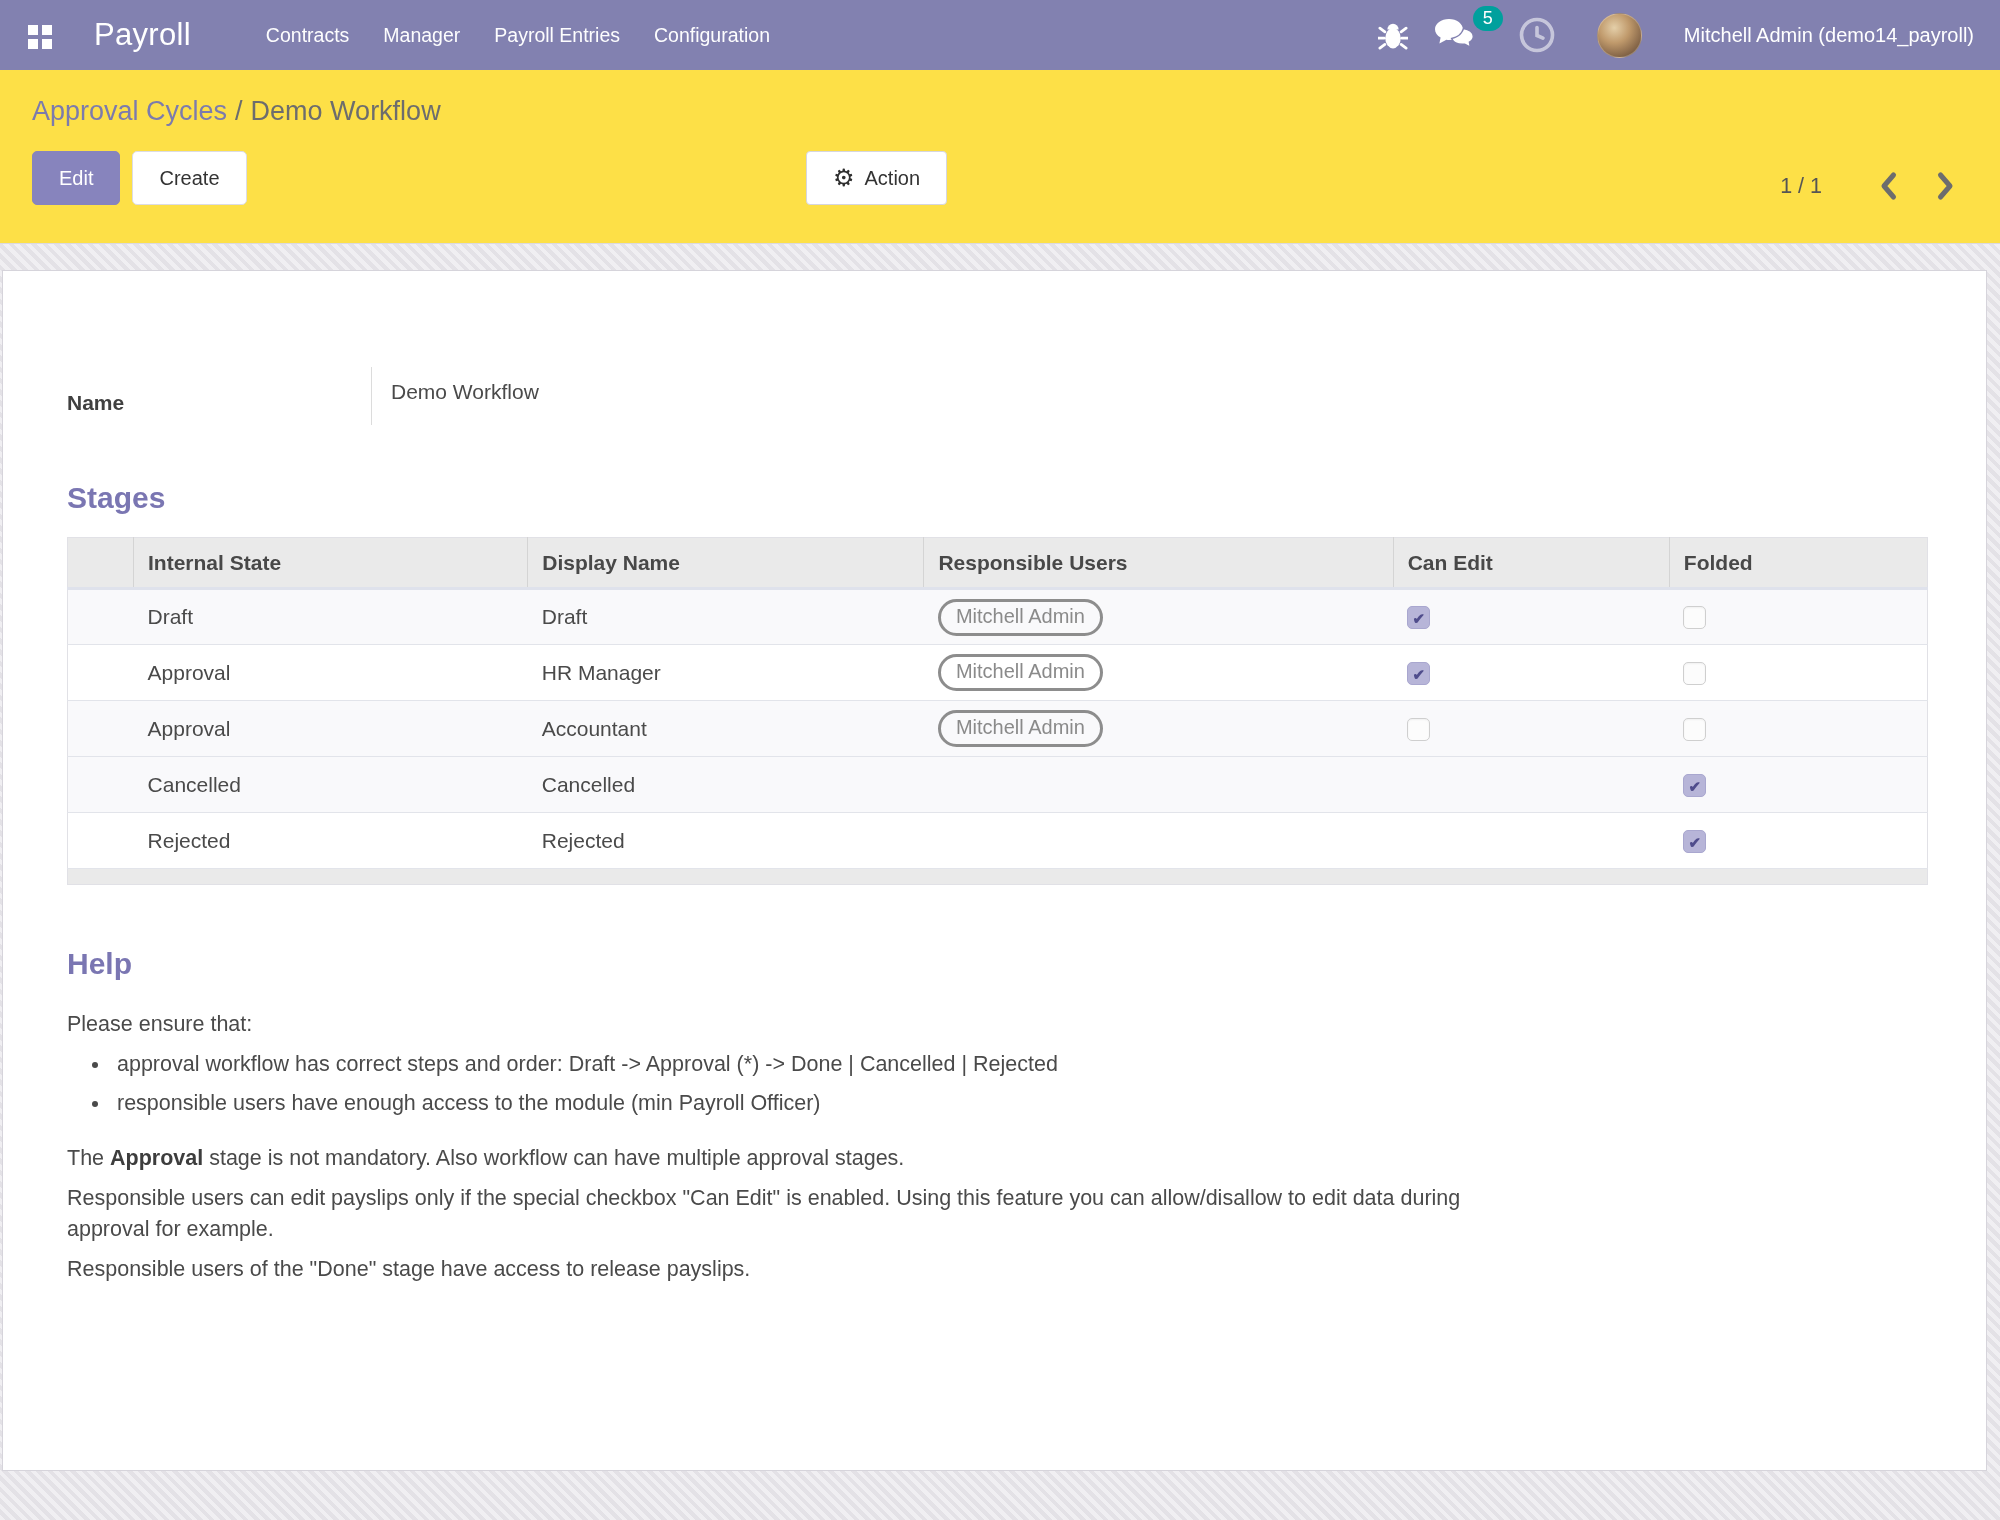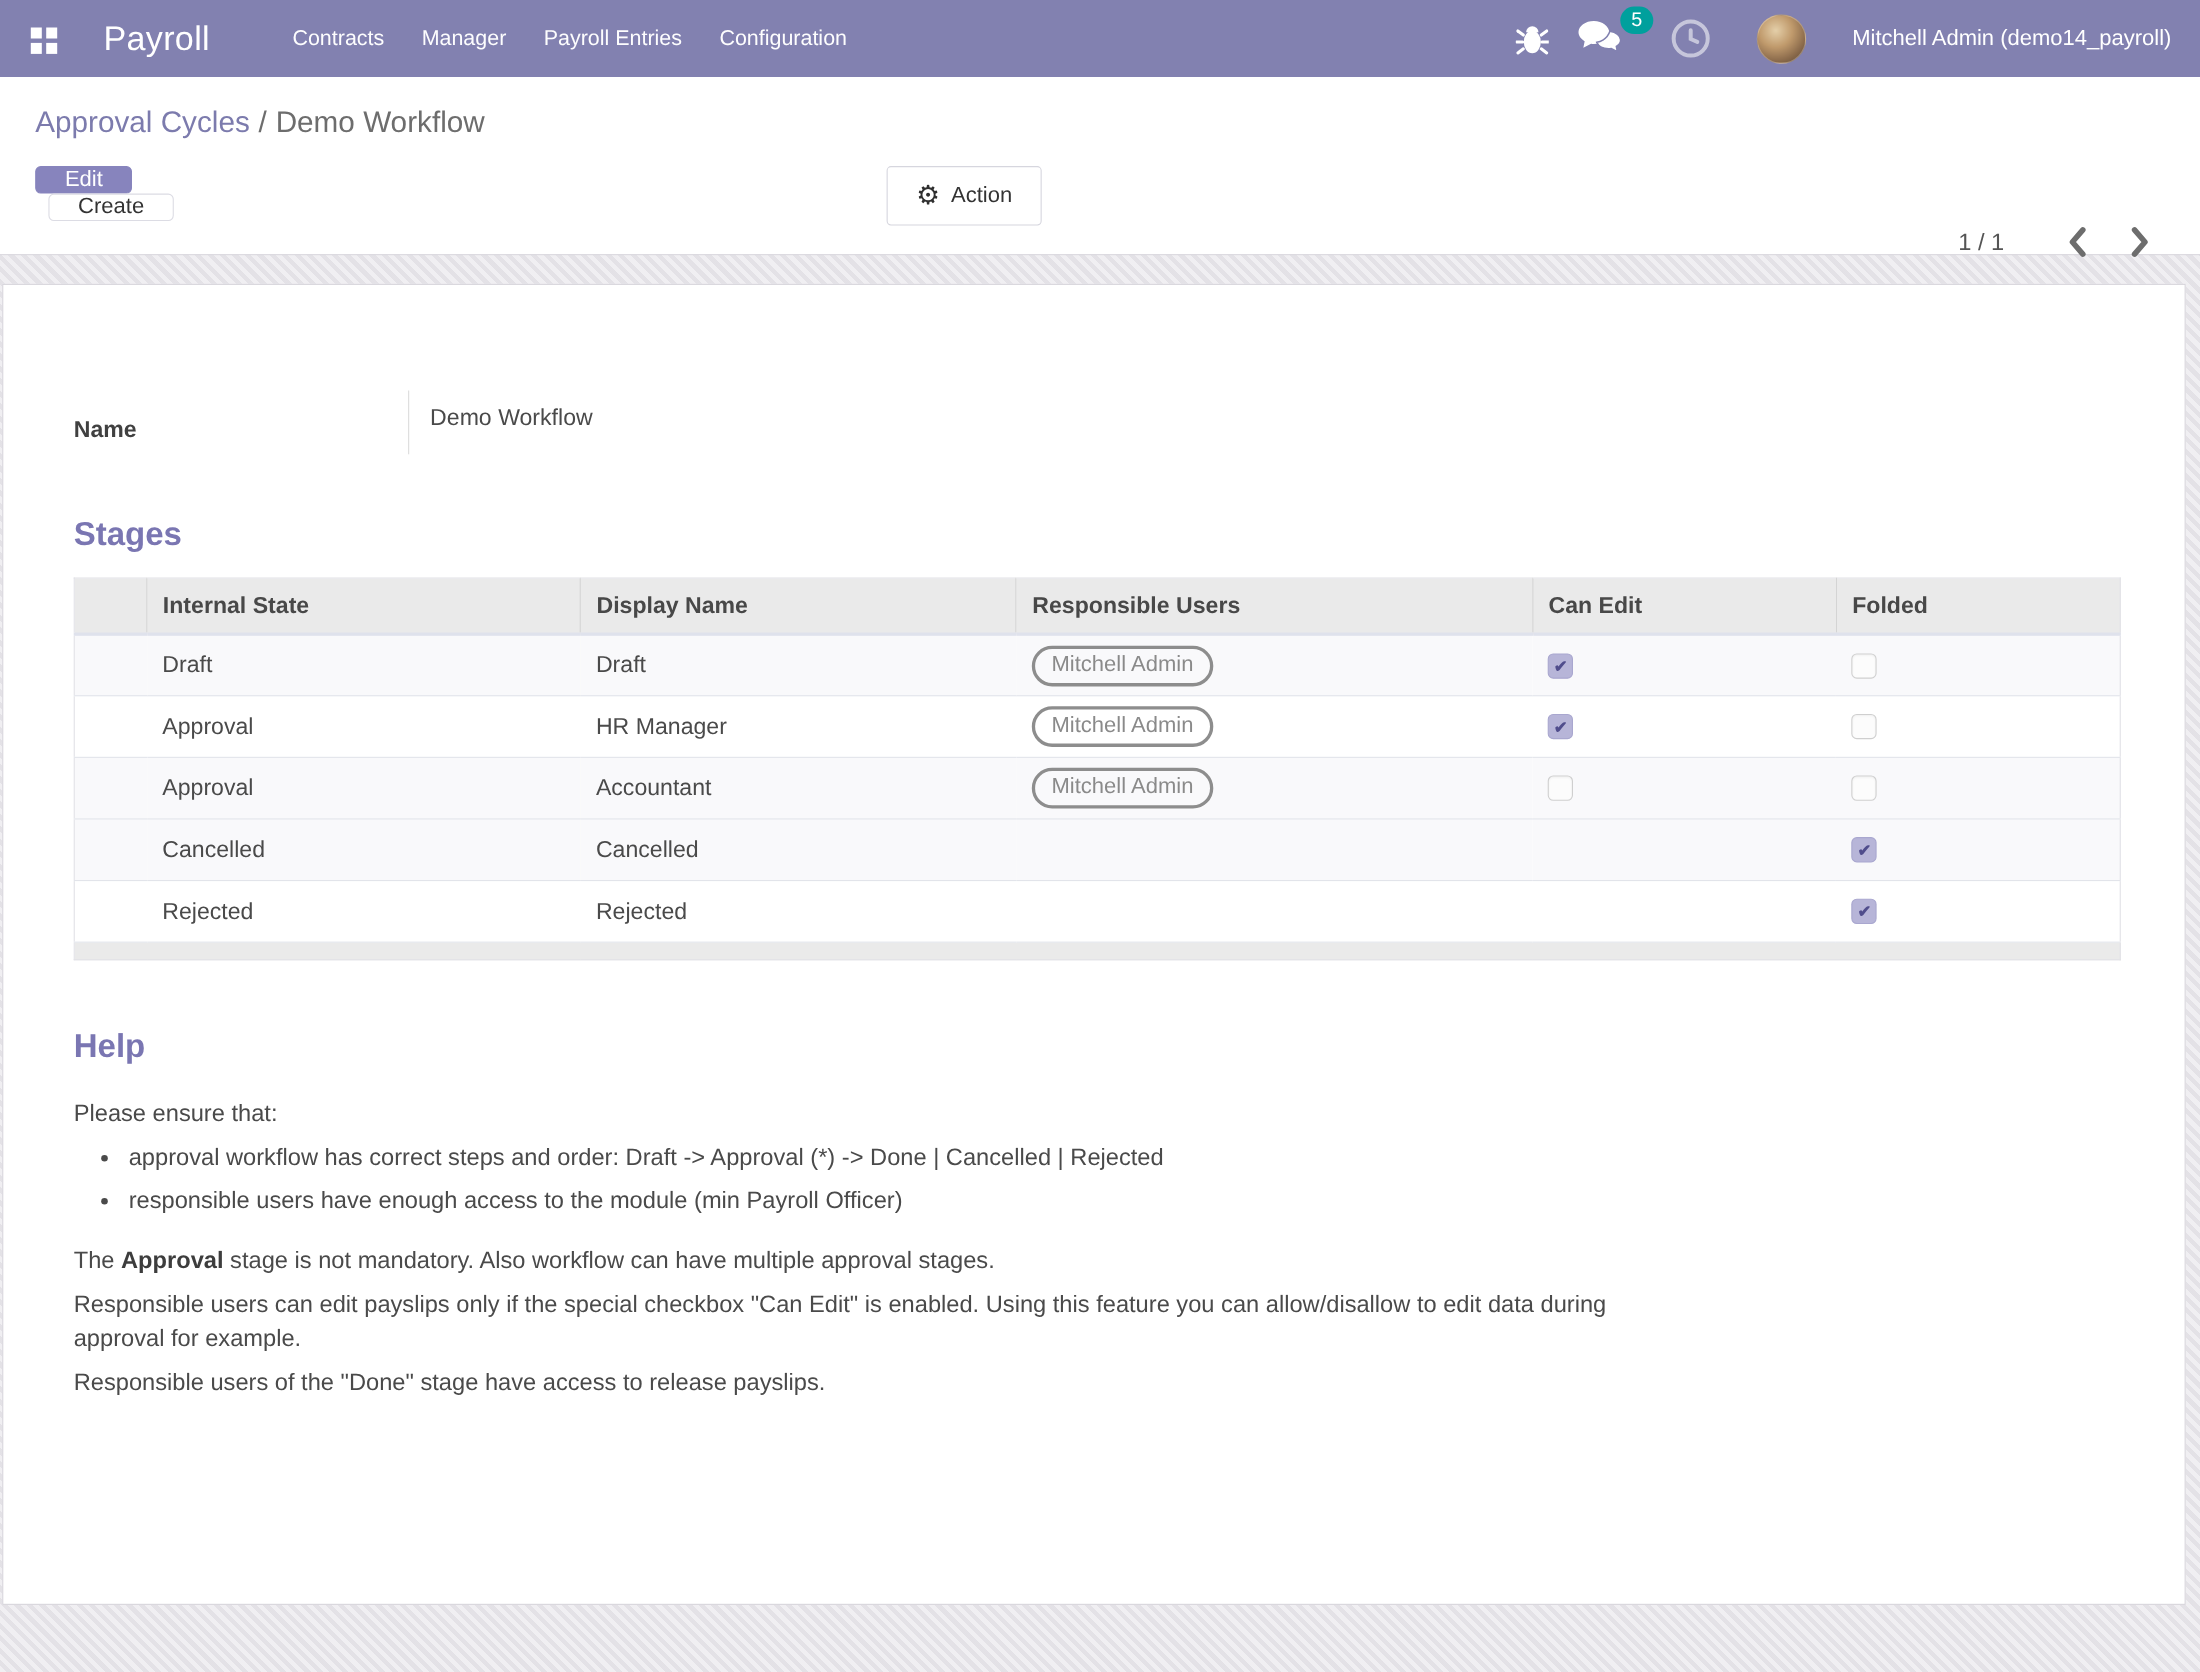--- a/index.html
+++ b/index.html
@@ -34,26 +34,26 @@
   }
   .user-block { display:flex; align-items:center; margin-left: 28px; cursor:pointer;gap:28px; }
   .avatar {
     width: 45px; height: 45px; border-radius: 50%;
     background: radial-gradient(circle at 38% 32%, #e4cfa9 0%, #c09a6c 38%, #8a6a4b 70%, #55412f 100%);
     border: 1px solid rgba(255,255,255,.25);
   }
   .user-name { font-size: 20px; margin-left: 14px; white-space: nowrap; }
 
   
-  .control-panel { background: #ffffff; padding: 20px 0 26px; }
+  .control-panel { background: #fde047; padding: 20px 0 38px; }
   .breadcrumb { font-size: 27px; margin: 6px 0 24px 32px; }
   .crumb-link { color: #7c7bad; cursor: pointer; text-decoration: none; }
   .crumb-sep { color: #6d6d6d; padding: 0 8px; }
   .crumb-current { color: #6d6d6d; }
-  .cp-row { position: relative; display: flex; align-items: flex-start; margin: 0 40px 0 32px; height: 54px; flex-direction: column; }
+  .cp-row { position: relative; display: flex; align-items: flex-end; margin: 0 40px 0 32px; height: 54px; }
   .btn {
     display: inline-flex; align-items: center; height: 54px;
     font-size: 20px; font-family: inherit; border-radius: 5px;
     padding: 0 26px; cursor: pointer; border: 1px solid transparent;
   }
   .btn-edit { background: #8784bd; color: #fff; border-color: #8784bd; }
   .btn-create { background: #fff; color: #333; border-color: #dcdce4; margin-left: 12px; }
   .btn-action { position: absolute; left: 774px; background: #fff; color: #333; border-color: #d6d6de; border-radius: 4px; }
   .gear { font-size: 24px; margin-right: 10px; line-height: 1; color: #2f2f2f; }
   .pager { margin-left: auto; display: flex; align-items: center; }

